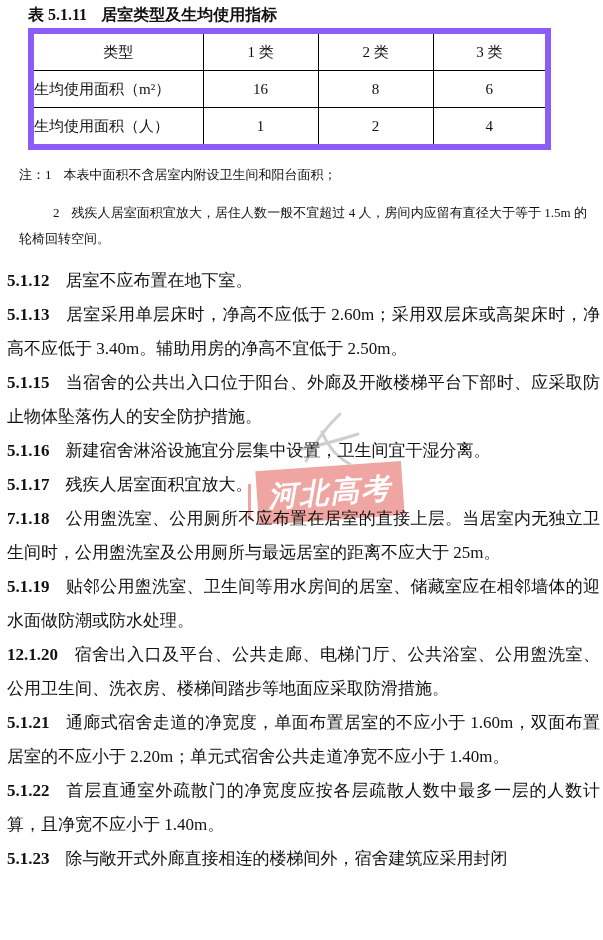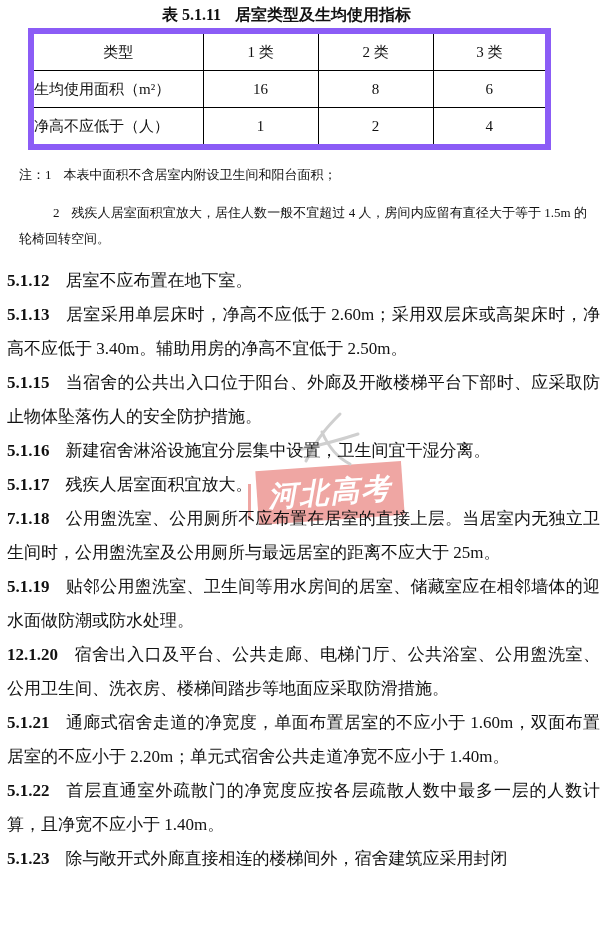--- a/index.html
+++ b/index.html
@@ -8,21 +8,21 @@
     width:603px;height:940px;
     margin:0 auto;
     background:#ffffff;
     color:#111;
     font-family:"Liberation Serif","DejaVu Serif",serif;
     overflow:hidden;
   }
   
   .caption{
     width:517px;margin:5px 0 0 28px;
-    text-align:center;
+    text-align:left;
     font-size:16px;font-weight:bold;
     line-height:20px;
     white-space:nowrap;
   }
   .caption .cap-label{margin-right:14px;}
   
   table.spec{
     margin-left:28px;margin-top:3px;
     width:517px;
     border-collapse:collapse;
@@ -125,21 +125,21 @@
         <td>2 类</td>
         <td>3 类</td>
       </tr>
       <tr>
         <td class="rowlabel">生均使用面积（m²）</td>
         <td>16</td>
         <td>8</td>
         <td>6</td>
       </tr>
       <tr>
-        <td class="rowlabel">净高不应低于（人）</td>
+        <td class="rowlabel">生均使用面积（人）</td>
         <td>1</td>
         <td>2</td>
         <td>4</td>
       </tr>
     </tbody>
   </table>
 
   <div class="notes">
     <p><span>注：</span><span class="note-num">1</span><span>本表中面积不含居室内附设卫生间和阳台面积；</span></p>
     <p class="note-2"><span class="note-num">2</span><span>残疾人居室面积宜放大，居住人数一般不宜超过 4 人，房间内应留有直径大于等于 1.5m 的轮椅回转空间。</span></p>

